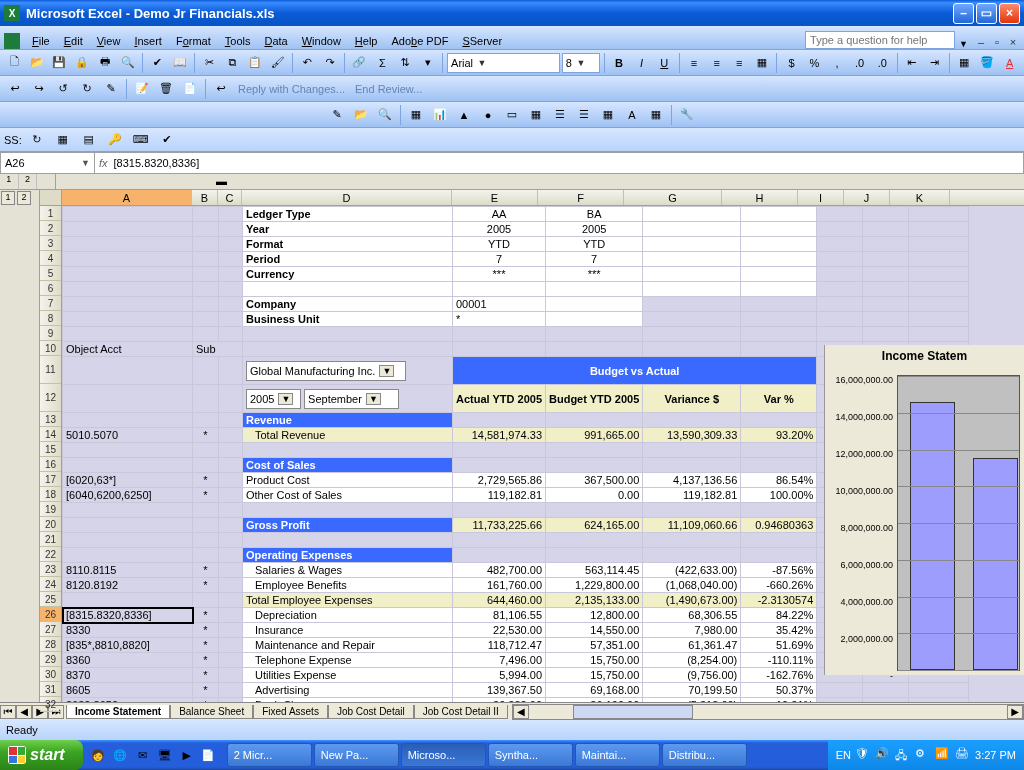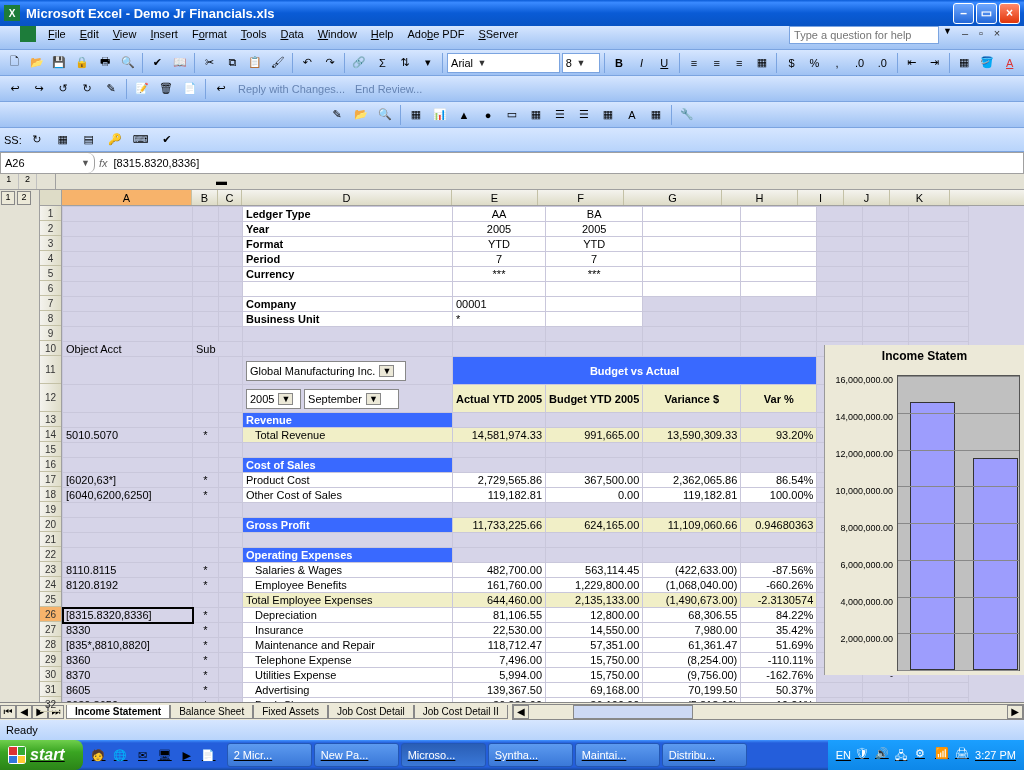--- a/index.html
+++ b/index.html
@@ -5,21 +5,21 @@
   * { box-sizing: border-box; margin: 0; padding: 0; }
   body { font-family: Tahoma, Arial, sans-serif; font-size: 11px; overflow: hidden; width: 1024px; height: 770px; background: #ece9d8; }
   
   .titlebar { height: 26px; background: linear-gradient(to bottom,#0a5bd6,#3a8aff 10%,#0a5bd6 50%,#0854c4); display: flex; align-items: center; padding: 0 4px; color: #fff; }
   .titlebar .icon { width:16px; height:16px; background:#1d7c3a; margin-right:6px; display:inline-flex;align-items:center;justify-content:center;font-size:10px;font-weight:bold;}
   .titlebar .title { flex:1; font-weight:bold; font-size:13px; }
   .winbtns { display:flex; gap:2px; }
   .winbtn { width:21px; height:21px; border:1px solid #fff; border-radius:3px; display:flex; align-items:center; justify-content:center; font-weight:bold; font-size:12px; background:linear-gradient(#6fa8ff,#2368d8); color:#fff; cursor:pointer;}
   .winbtn.close { background:linear-gradient(#ff8a6b,#e2350a); }
   
-  .menubar { height:24px; background:linear-gradient(#d6e6ff,#9fc2f3); display:flex; align-items:flex-start; padding:0 20px; gap:2px; border-bottom:1px solid #7ba4e0;}
+  .menubar { height:24px; background:linear-gradient(#d6e6ff,#9fc2f3); display:flex; align-items:flex-end; padding:0 4px; gap:2px; border-bottom:1px solid #7ba4e0;}
   .menubar .mico { width:16px;height:16px;background:#1d7c3a;margin-right:4px;}
   .menuitem { padding:2px 6px; cursor:pointer; }
   .menuitem u { text-decoration: underline; }
   .menubar .helpbox { margin-left:auto; width:150px; height:18px; border:1px solid #7ba4e0; background:#fff; padding:0 4px; color:#888; font-size:11px;}
   .menubar .mdi { display:flex; gap:2px; margin-left:4px;}
   .menubar .mdi span { width:14px;height:14px;display:flex;align-items:center;justify-content:center;cursor:pointer;color:#333;}
   
   .toolbar { height:26px; background:linear-gradient(#d6e6ff,#9fc2f3); display:flex; align-items:center; padding:0 4px; gap:2px; border-bottom:1px solid #7ba4e0; font-size:11px;}
   .tbtn { width:22px;height:22px;display:flex;align-items:center;justify-content:center;cursor:pointer;border:1px solid transparent; border-radius:3px;}
   .tsep { width:1px;height:20px;background:#7ba4e0;margin:0 2px;}
@@ -27,21 +27,21 @@
   .combo .dd { width:14px;text-align:center;color:#333;cursor:pointer;font-size:9px;}
   
   .toolbar2 { height:26px; background:linear-gradient(#d6e6ff,#9fc2f3); display:flex; align-items:center; padding:0 4px; gap:2px; border-bottom:1px solid #7ba4e0;}
   .toolbar2 .replytxt { color:#6684b3; padding:0 4px; cursor:pointer;}
   
   .toolbar3 { height:26px; background:linear-gradient(#d6e6ff,#9fc2f3); display:flex; align-items:center; justify-content:center; gap:2px; border-bottom:1px solid #7ba4e0;}
   
   .ssrow { height:24px; background:linear-gradient(#d6e6ff,#b8d4fb); display:flex; align-items:center; padding:8px 4px; gap:4px; border-bottom:1px solid #7ba4e0;}
   
   .namebox-row { height:22px; display:flex; border:1px solid #a0a0a0; background:#fff;}
-  .namebox { width:94px; border-right:1px solid #a0a0a0; display:flex; align-items:center; padding:0 4px; font-size:11px;border-radius:7px; }
+  .namebox { width:94px; border-right:1px solid #a0a0a0; display:flex; align-items:center; padding:0 4px; font-size:11px; }
   .namebox .dd { margin-left:auto; font-size:9px; color:#555; cursor:pointer;}
   .fxbox { flex:1; display:flex; align-items:center; padding:0 4px; gap:6px;}
   .fxbox .fx { font-style:italic; color:#666; }
   
   .outlinestrip { display:flex; height:16px; background:#e4e2d5; border-bottom:1px solid #a0a0a0; }
   .outlinestrip .rowhdrspace { width:56px; border-right:1px solid #a0a0a0; display:flex;}
   .outlinestrip .rowhdrspace span { flex:1; text-align:center; border-right:1px solid #c0c0c0; font-size:9px; cursor:pointer;}
   .outlinestrip .cols { flex:1; position:relative;}
   
   .gridwrap { position:relative; height: calc(770px - 26px - 24px - 26px - 26px - 26px - 24px - 22px - 16px - 18px - 20px - 30px); background:#d6d4e8; }
@@ -87,21 +87,21 @@
   .tabstrip .nav span { width:16px; text-align:center; border:1px solid #888; background:#ece9d8; cursor:pointer; font-size:10px;}
   .tabstrip .tabs { display:flex; margin-left:2px; overflow:hidden;}
   .tabstrip .tab { padding:1px 8px; border:1px solid #888; border-top:none; background:#ece9d8; cursor:pointer; position:relative;}
   .tabstrip .tab.active { background:#fff; font-weight:bold;}
   .tabstrip .scroll { flex:1; height:16px; background:#ece9d8; border:1px solid #888; margin-left:4px; position:relative;}
   .tabstrip .scroll .thumb { position:absolute; left:60px; width:120px; top:0; bottom:0; background:#cdd9f4; border:1px solid #888;}
   .tabstrip .scroll .arr { position:absolute; top:0;bottom:0;width:16px; background:#ece9d8; border:1px solid #888; text-align:center; font-size:10px; cursor:pointer;}
   
   .statusbar { height:20px; background:linear-gradient(#d6e6ff,#b8d4fb); display:flex; align-items:center; padding:0 6px; font-size:11px;}
   
-  .taskbar { height:30px; background:linear-gradient(to bottom,#3f93ff,#245edb 10%,#245edb 90%,#174a9f); display:flex; align-items:center;text-decoration:underline;}
+  .taskbar { height:30px; background:linear-gradient(to bottom,#3f93ff,#245edb 10%,#245edb 90%,#174a9f); display:flex; align-items:center;}
   .startbtn { height:30px; background:linear-gradient(to bottom,#6fcf4c,#3aa522 40%,#2b8418); border-radius:0 8px 8px 0; padding:0 18px 0 8px; display:flex; align-items:center; color:#fff; font-weight:bold; font-style:italic; font-size:16px; cursor:pointer; gap:4px;}
   .startbtn .logo { width:18px;height:18px;background:#fff;border-radius:3px;display:grid;grid-template:1fr 1fr/1fr 1fr;gap:1px;padding:1px;}
   .startbtn .logo span:nth-child(1){background:#d33;}
   .startbtn .logo span:nth-child(2){background:#3a3;}
   .startbtn .logo span:nth-child(3){background:#37d;}
   .startbtn .logo span:nth-child(4){background:#fc3;}
   .qlaunch { display:flex; gap:2px; padding:0 6px;}
   .qlaunch .qi { width:20px;height:20px;display:flex;align-items:center;justify-content:center;cursor:pointer;}
   .taskbtns { display:flex; gap:2px; padding:0 2px; flex:1; overflow:hidden;}
   .taskbtn { height:24px; min-width:85px; max-width:130px; background:linear-gradient(#5c9aef,#3a78d8); border:1px solid #2457b3; border-radius:3px; display:flex; align-items:center; padding:0 6px; color:#fff; font-size:11px; cursor:pointer; gap:4px; overflow:hidden;}
@@ -564,21 +564,21 @@
             <td></td>
             <td></td>
           </tr>
       <tr>
             <td>[6020,63*]</td>
             <td class="center">*</td>
             <td></td>
             <td class="white">Product Cost</td>
             <td class="white right">2,729,565.86</td>
             <td class="white right">367,500.00</td>
-            <td class="white right">2,362,065.86</td>
+            <td class="white right">4,137,136.56</td>
             <td class="white right">86.54%</td>
             <td></td>
             <td></td>
             <td></td>
           </tr>
       <tr>
             <td>[6040,6200,6250]</td>
             <td class="center">*</td>
             <td></td>
             <td class="white">Other Cost of Sales</td>

